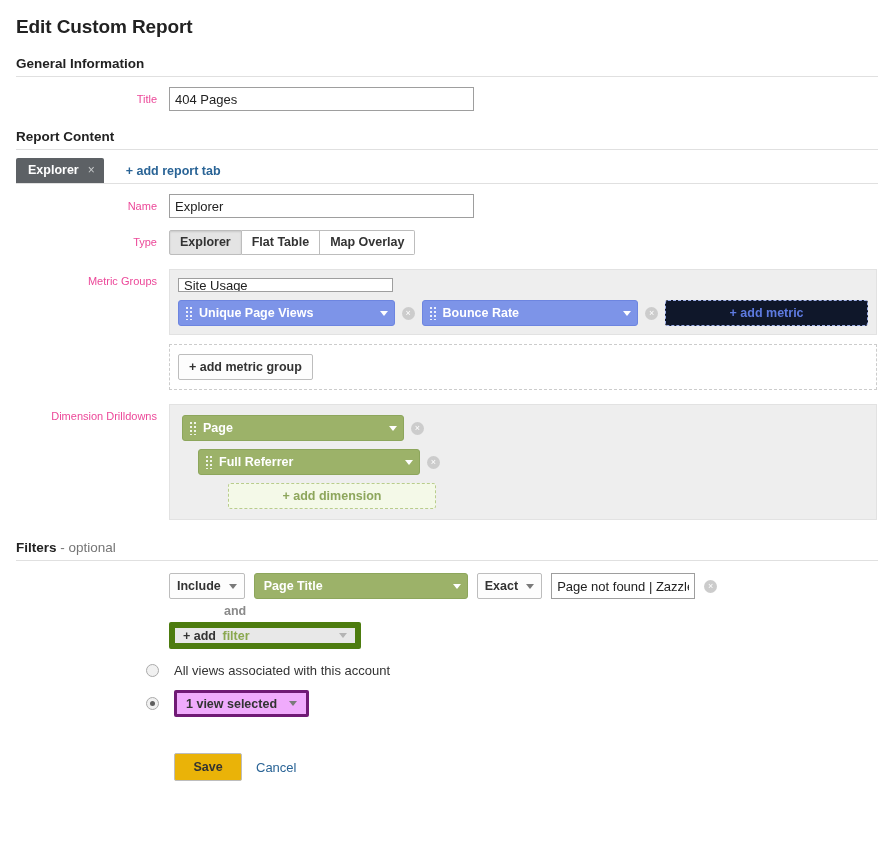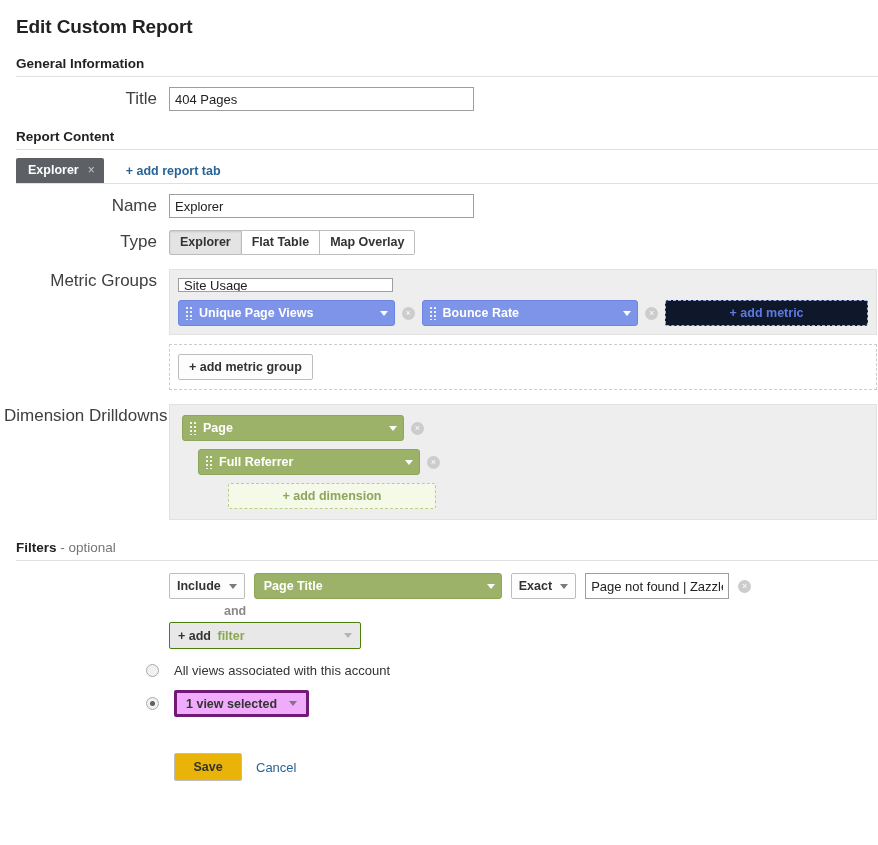--- a/index.html
+++ b/index.html
@@ -46,22 +46,22 @@
   .row {
     display: flex;
     align-items: flex-start;
     margin-top: 10px;
   }
   .row-label {
     width: 165px;
     min-width: 165px;
     text-align: right;
     padding-right: 12px;
-    color: #404040;
-    font-size: 17px;
+    color: #ec4899;
+    font-size: 11px;
     line-height: 24px;
     white-space: nowrap;
   }
   .row-field { flex: 1 1 auto; min-width: 0; }
 
   
   .text-input {
     height: 24px;
     border: 1px solid #9e9e9e;
     background: #fff;
@@ -288,36 +288,36 @@
     white-space: nowrap;
   }
   .caret-grey {
     width: 0; height: 0;
     border-left: 4px solid transparent;
     border-right: 4px solid transparent;
     border-top: 5px solid #7a7a7a;
     display: inline-block;
   }
   .filter-row { display: flex; align-items: center; gap: 9px; }
-  .pill.filter-dim { width: 248px; }
+  .pill.filter-dim { width: 214px; }
   .filter-value {
     width: 144px;
     height: 26px;
   }
   .and-label {
     color: #8a8a8a;
     font-size: 12.5px;
     font-weight: bold;
     margin: 5px 0 4px 55px;
   }
   .add-filter {
     height: 27px;
     width: 192px;
     background: #e8e8e8;
-    border: 1px solid #4d7c0f;
+    border: 6px solid #4d7c0f;
     border-radius: 2px;
     display: inline-flex;
     align-items: center;
     justify-content: space-between;
     padding: 0 8px;
     font-size: 12.5px;
     font-weight: bold;
     color: #333;
     cursor: pointer;
   }

